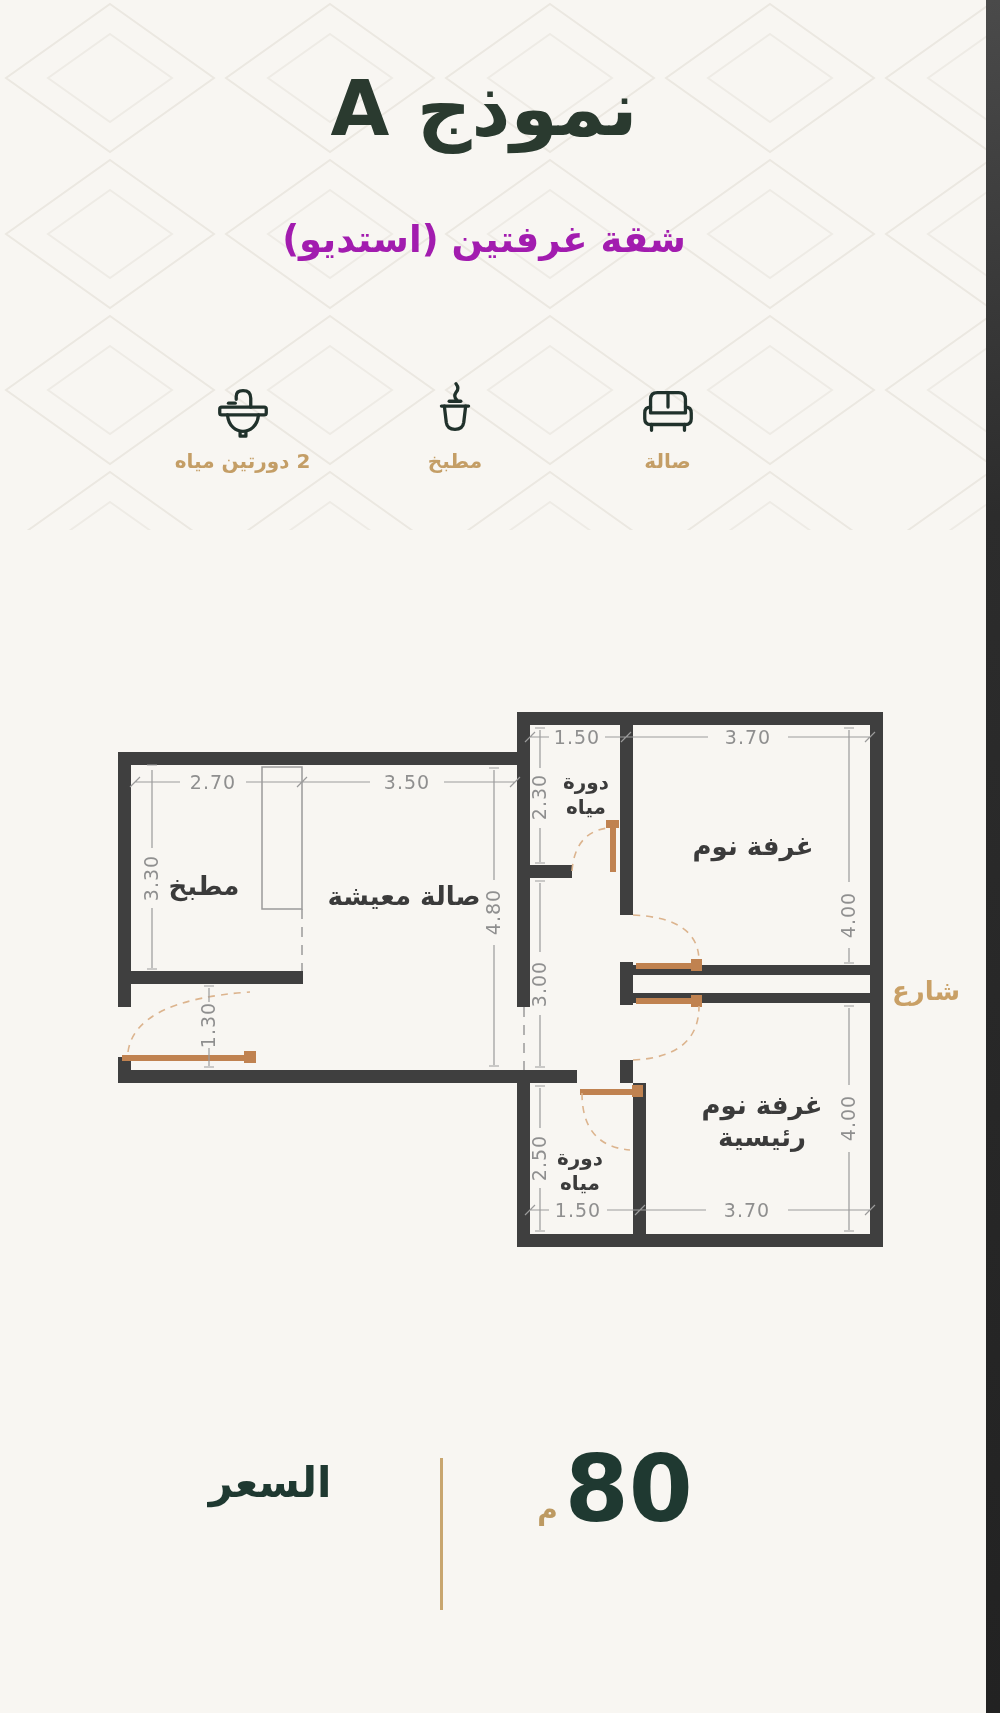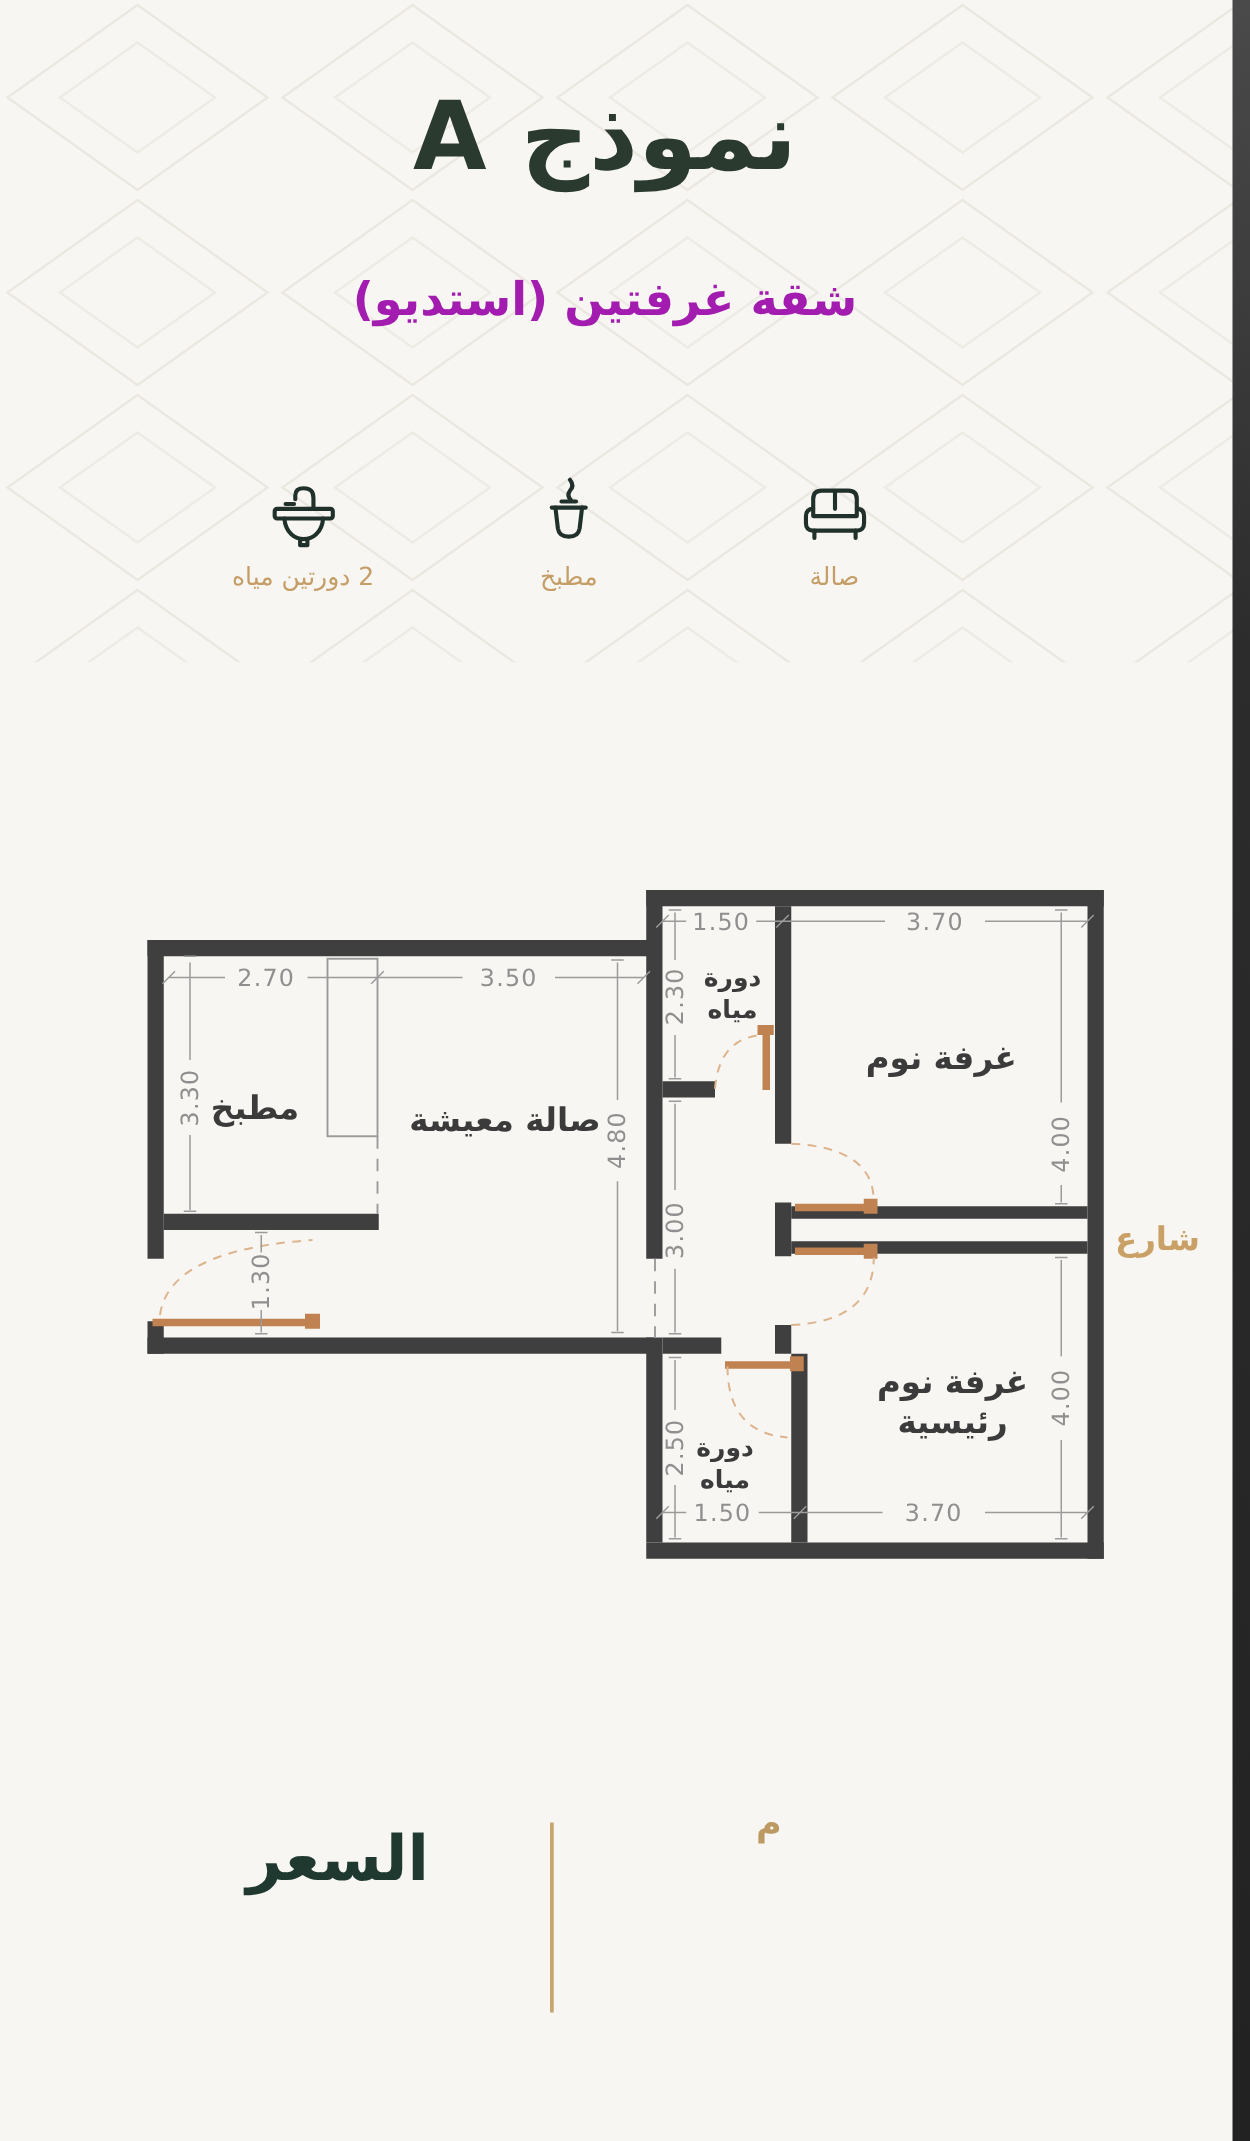--- a/index.html
+++ b/index.html
@@ -23,21 +23,21 @@
   
   .features{
     position:absolute;top:378px;left:172px;width:566px;
     display:flex;justify-content:space-between;
   }
   .feature{width:141px;display:flex;flex-direction:column;align-items:center;}
   .feature .ic{width:62px;height:62px;}
   .feature .ic svg{width:62px;height:62px;stroke:#20312b;stroke-width:3.4;fill:none;
     stroke-linecap:round;stroke-linejoin:round;}
   .feature .lbl{
-    margin-top:9px;font-size:20px;font-weight:normal;color:#c49e66;
+    margin-top:9px;font-size:20px;font-weight:bold;color:#c49e66;
     direction:rtl;white-space:nowrap;
   }
 
   
   .plan{position:absolute;top:0;left:0;}
   .wall{fill:#3f3f3f;}
   .dim{stroke:#9b9b9b;stroke-width:1.2;fill:none;}
   .dimtext{fill:#8f8f8f;font-size:19px;letter-spacing:1px;}
   .roomlabel{fill:#3b3b3b;font-size:26px;font-weight:bold;}
   .roomlabel-sm{fill:#3b3b3b;font-size:20px;font-weight:bold;}
@@ -47,21 +47,21 @@
   .thin{stroke:#9a9a9a;stroke-width:1.5;fill:none;}
   .dash{stroke:#9a9a9a;stroke-width:1.5;fill:none;stroke-dasharray:10 8;}
 
   
   .stat{position:absolute;text-align:center;color:#1f3931;}
   .stat-area{left:470px;top:1446px;width:290px;}
   .stat-price{left:120px;top:1446px;width:300px;}
   .stat .num-row{display:flex;align-items:flex-end;justify-content:center;gap:7px;line-height:0.95;}
   .stat .num{font-size:92px;font-weight:bold;color:#1f3931;}
   .stat .unit{font-size:28px;font-weight:bold;color:#bd9a62;padding-bottom:10px;}
-  .stat .cap{margin-top:12px;font-size:50px;font-weight:bold;color:#1f3931;direction:rtl;}
+  .stat .cap{margin-top:12px;font-size:42px;font-weight:bold;color:#1f3931;direction:rtl;}
   .stat-divider{
     position:absolute;left:440px;top:1458px;width:3px;height:152px;background:#c8a66f;
   }
 
   .right-band{
     position:absolute;top:0;right:0;width:14px;height:1713px;
     background:linear-gradient(180deg,#4a4a4a 0%,#2c2c2c 30%,#222 100%);
   }
 </style>
 </head>
@@ -218,20 +218,21 @@
     <text class="roomlabel" x="762" y="1146" text-anchor="middle">رئيسية</text>
     <text class="roomlabel-sm" x="580" y="1165" text-anchor="middle">دورة</text>
     <text class="roomlabel-sm" x="580" y="1190" text-anchor="middle">مياه</text>
     <text class="street" x="926" y="1000" text-anchor="middle">شارع</text>
   </g>
 </svg>
 
 <div class="stat stat-area">
   <div class="num-row">
     <span class="unit">م</span>
+    <span class="num">80</span>
   </div>
 </div>
 
 <div class="stat-divider"></div>
 
 <div class="stat stat-price">
   <div class="cap">السعر</div>
 </div>
 
 <div class="right-band"></div>

